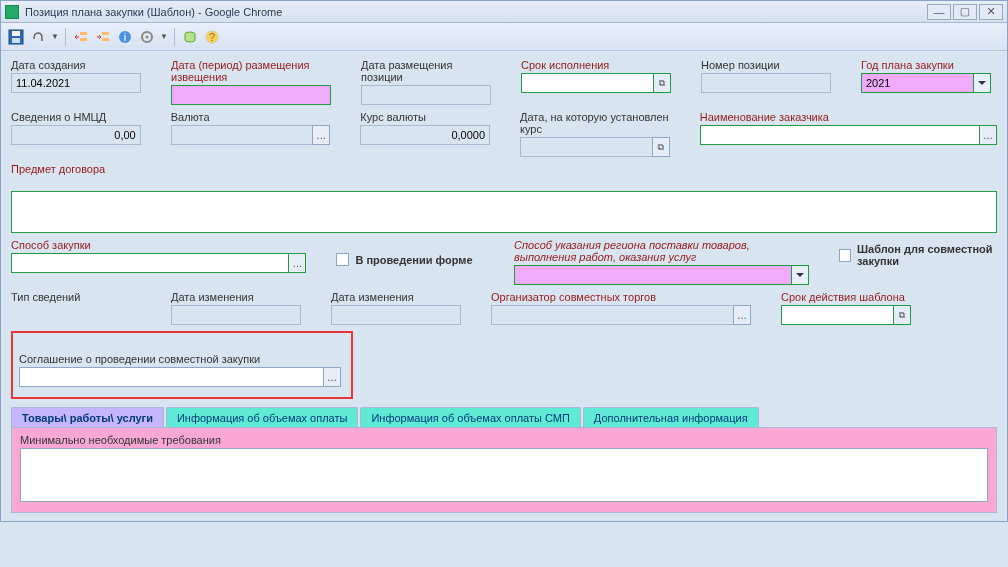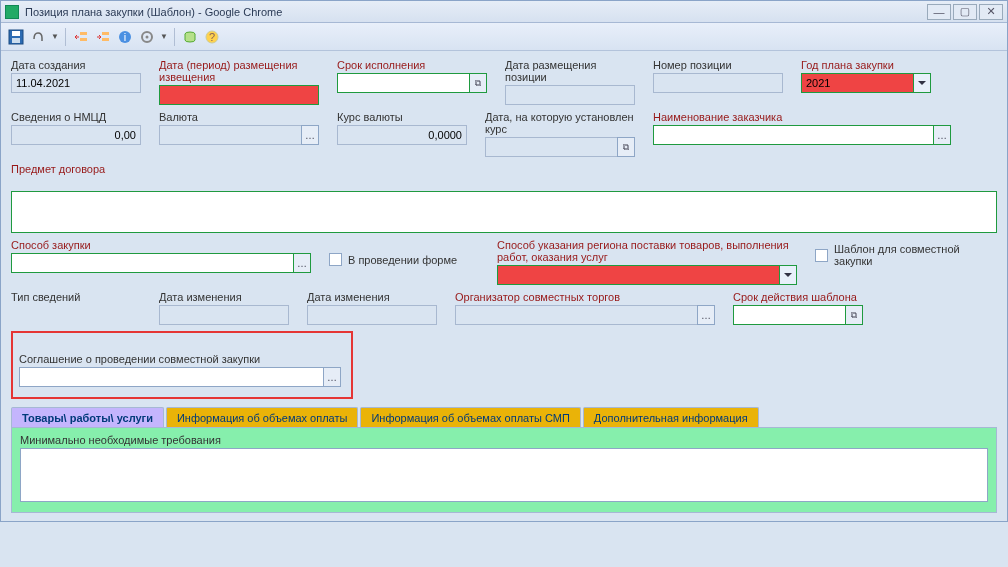--- a/index.html
+++ b/index.html
@@ -7,45 +7,45 @@
   .window { border: 1px solid #8aa4c8; }
   .titlebar { background: linear-gradient(#e6edf7,#d6e1f0); height: 22px; display: flex; align-items: center; padding: 0 4px; border-bottom: 1px solid #a6b8d4; }
   .titlebar .app-icon { width:14px; height:14px; background:#2a6; border:1px solid #185; margin-right:6px; }
   .titlebar .title { flex:1; color:#2a3a55; }
   .win-controls { display:flex; gap:2px; }
   .win-btn { width:24px; height:16px; border:1px solid #9ab; background:#e2eaf5; display:flex; align-items:center; justify-content:center; color:#556; font-size:11px; }
   .toolbar { background: linear-gradient(#e8effa,#d8e3f2); height:28px; display:flex; align-items:center; gap:4px; padding:0 6px; border-bottom:1px solid #b3c3db; }
   .tool-icon { width:18px; height:18px; display:flex; align-items:center; justify-content:center; border-radius:2px; }
   .toolbar .sep { width:1px; height:18px; background:#b0bed4; margin:0 2px; }
   .form-area { padding:8px 10px; display:flex; flex-direction:column; gap:6px; }
-  .row { display:flex; gap:18px; align-items:flex-start; }
+  .row { display:flex; gap:30px; align-items:flex-start; }
   .field { display:flex; flex-direction:column; gap:2px; }
   .label { color:#333; font-size:11px; line-height:12px; }
   .label.req { color:#971818; font-weight:normal; }
   .txt { height:20px; border:1px solid #8ea6c6; background:#fff; padding:0 4px; display:flex; align-items:center; }
   .txt.readonly { background:#d9e4f1; border:1px solid #a8b8d0; }
-  .txt.green { border:1px solid #1f9a3f; background:#ef4444; }
+  .txt.green { border:1px solid #1f9a3f; background:#f0abfc; }
   .picker { display:flex; }
   .picker .txt { border-right:none; }
   .picker .btn-small, .picker .btn-date { width:18px; height:20px; border:1px solid #8ea6c6; background:#e6edf7; display:flex; align-items:center; justify-content:center; font-size:10px; color:#445; }
   .picker .btn-date::before { content:"⧉"; font-size:9px; }
   .picker.green .txt { border:1px solid #1f9a3f; border-right:none; }
   .picker.green .btn-small, .picker.green .btn-date { border:1px solid #1f9a3f; }
   .select { display:flex; }
   .select .txt { border-right:none; }
   .select .arrow { width:18px; height:20px; border:1px solid #1f9a3f; background:#e8f0fa; display:flex; align-items:center; justify-content:center; }
   .select .arrow::after { content:""; border:4px solid transparent; border-top-color:#334; margin-top:3px; }
   .textarea { border:1px solid #1f9a3f; background:#fff; height:42px; width:100%; }
-  .checkbox-row { display:flex; align-items:center; gap:6px; }
+  .checkbox-row { display:flex; align-items:center; gap:6px;font-weight:bold; }
   .checkbox { width:13px; height:13px; border:1px solid #8ea6c6; background:#fff; }
   .red-box { border:2px solid #e53535; padding:20px 10px 10px 6px; width:342px; }
   .tabs { display:flex; align-items:flex-end; margin-top:2px; }
-  .tab { border:1px solid #a6b8d4; border-bottom:none; background:#eab308; padding:4px 10px 3px; color:#003a7a; margin-right:2px; border-radius:2px 2px 0 0; }
+  .tab { border:1px solid #a6b8d4; border-bottom:none; background:#5eead4; padding:4px 10px 3px; color:#003a7a; margin-right:2px; border-radius:2px 2px 0 0; }
   .tab.active { background:#c4b5fd; font-weight:bold; position:relative; z-index:2; }
-  .tab-body { border:1px solid #a6b8d4; background:#86efac; padding:6px 8px; height:86px; }
+  .tab-body { border:1px solid #a6b8d4; background:#f9a8d4; padding:6px 8px; height:86px; }
   .big-input { border:1px solid #8ea6c6; background:#fff; height:54px; margin-top:2px; }
   svg { display:block; }
   .r-align .txt { justify-content:flex-end; }
 </style>
 </head>
 <body>
 
 <div class="window">
   <div class="titlebar">
     <div class="app-icon"></div>
@@ -118,30 +118,30 @@
 
     <div class="row">
       <div class="field" style="width:130px;">
         <div class="label">Дата создания</div>
         <div class="txt readonly">11.04.2021</div>
       </div>
       <div class="field" style="width:160px;">
         <div class="label req">Дата (период) размещения извещения</div>
         <div class="txt green"></div>
       </div>
+      <div class="field" style="width:130px;">
+        <div class="label">Дата размещения позиции</div>
+        <div class="txt readonly"></div>
+      </div>
       <div class="field" style="width:150px;">
         <div class="label req">Срок исполнения</div>
         <div class="picker green">
             <div class="txt" style="flex:1;"></div>
             <div class="btn-date"></div>
           </div>
-      </div>
-      <div class="field" style="width:130px;">
-        <div class="label">Дата размещения позиции</div>
-        <div class="txt readonly"></div>
       </div>
       <div class="field" style="width:130px;">
         <div class="label">Номер позиции</div>
         <div class="txt readonly"></div>
       </div>
       <div class="field" style="width:130px;">
         <div class="label req">Год плана закупки</div>
         <div class="select">
             <div class="txt green" style="flex:1;">2021</div>
             <div class="arrow"></div>
@@ -191,21 +191,21 @@
         <div class="label req">Способ закупки</div>
         <div class="picker green">
             <div class="txt" style="flex:1;"></div>
             <div class="btn-small">…</div>
           </div>
       </div>
       <div class="checkbox-row" style="margin-top:14px; width:150px;">
         <div class="checkbox"></div>
         <div class="label">В проведении форме</div>
       </div>
-      <div class="field" style="width:300px;">
+      <div class="field" style="width:300px;font-style:italic;">
         <div class="label req">Способ указания региона поставки товаров, выполнения работ, оказания услуг</div>
         <div class="select">
             <div class="txt green" style="flex:1;"></div>
             <div class="arrow"></div>
           </div>
       </div>
       <div class="checkbox-row" style="margin-top:4px; width:160px;">
         <div class="checkbox"></div>
         <div class="label" style="max-width:140px;">Шаблон для совместной закупки</div>
       </div>

